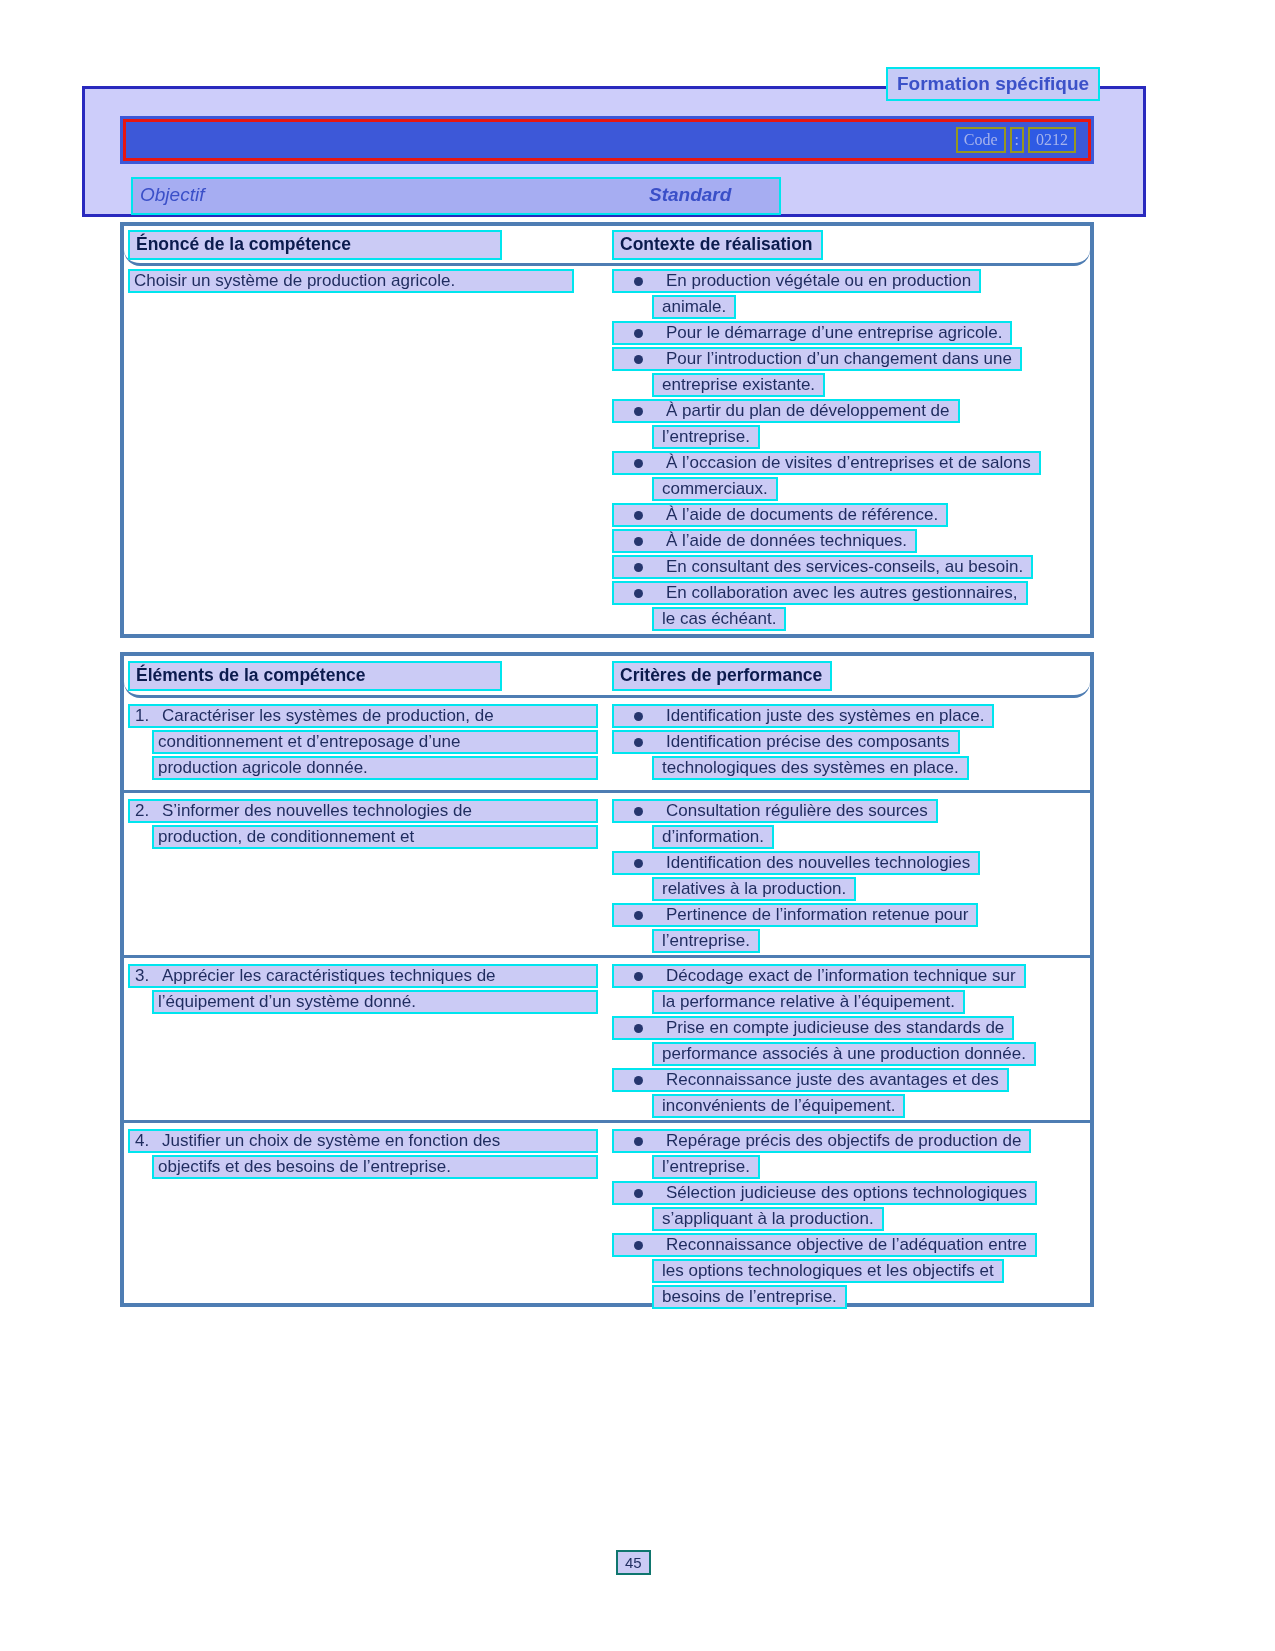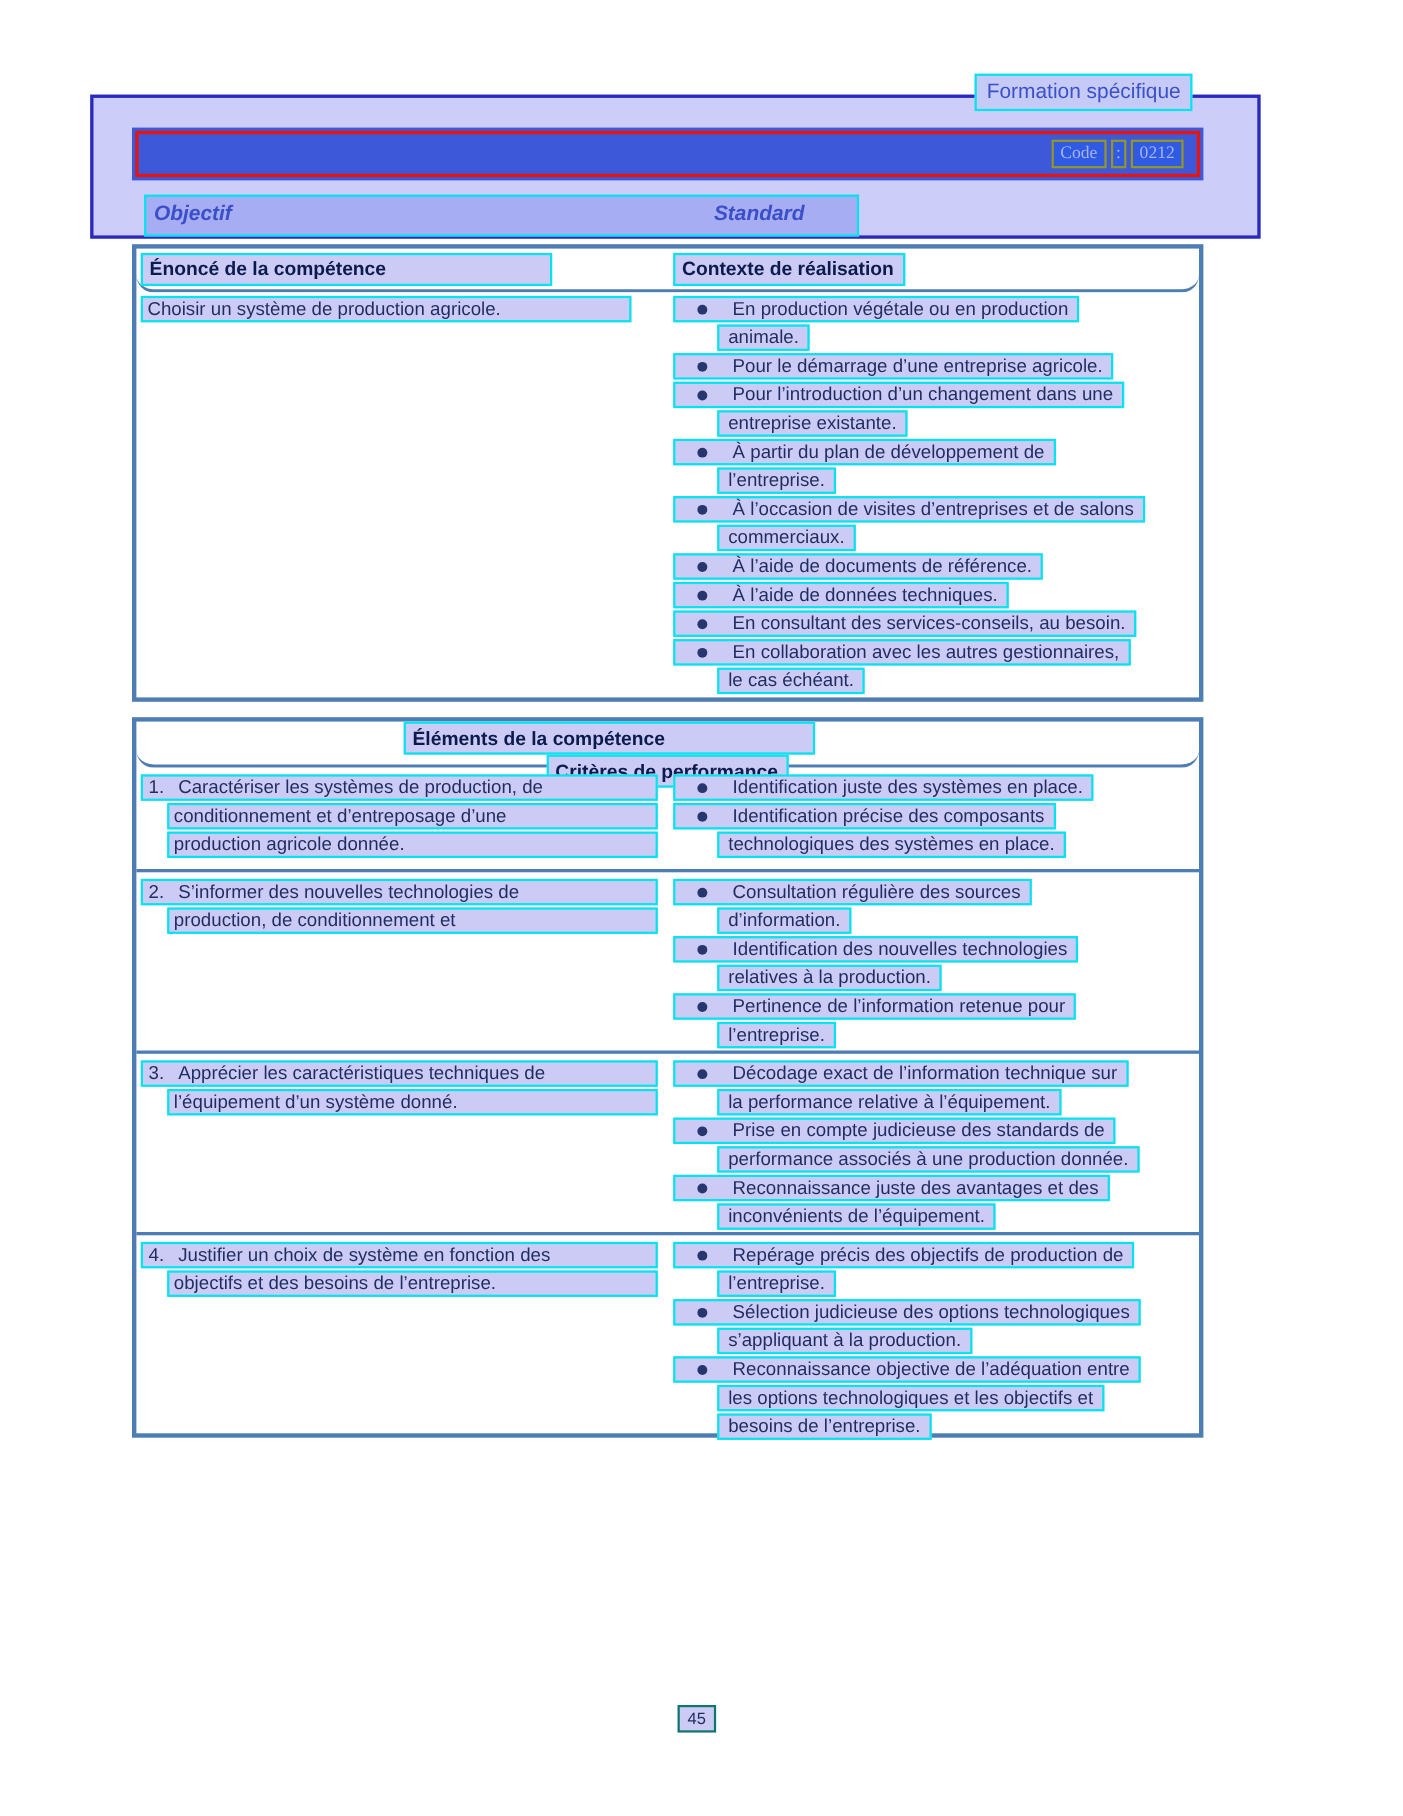--- a/index.html
+++ b/index.html
@@ -1,43 +1,43 @@
 <!DOCTYPE html>
 <html><head>
 <meta charset="utf-8">
 <style>
   html,body{margin:0;padding:0;background:#ffffff;}
   body{font-family:"Liberation Sans", sans-serif;}
   #page{position:relative;width:1275px;height:1651px;background:#ffffff;margin:0 auto;overflow:hidden;}
 
   
   .formation-box{position:absolute;left:886px;top:67px;padding:4px 9px;background:#c6caf6;
-    border:2px solid #00e5ee;color:#3b51c8;font-size:19px;font-weight:400;z-index:3;}
+    border:2px solid #00e5ee;color:#3b51c8;font-size:19px;font-weight:700;z-index:3;}
   .outer-box{position:absolute;left:82px;top:86px;width:1058px;height:125px;background:#cdcdfa;
     border:3px solid #2929be;z-index:1;}
   .code-banner{position:absolute;left:120px;top:116px;width:974px;height:48px;background:#3d58d8;z-index:2;
     box-sizing:border-box;padding:3px;}
   .code-banner-inner{width:100%;height:100%;box-sizing:border-box;border:3px solid #e8150f;background:#3d58d8;
     display:flex;align-items:center;justify-content:flex-end;padding-right:12px;gap:4px;font-family:Liberation Serif, serif;}
   .code-chip{display:inline-flex;align-items:center;height:26px;box-sizing:border-box;
     border:2px solid #97971f;background:#2e5ae4;color:#a6b3ec;font-size:16px;padding:0 6px;}
   .code-chip.sep{padding:0 3px;}
   .obj-std-band{position:absolute;left:131px;top:177px;width:650px;height:38px;box-sizing:border-box;
     background:#a6adf2;border:2px solid #00e5ee;z-index:4;}
-  .obj-label{position:absolute;left:7px;top:5px;font-size:19px;font-weight:700;font-style:italic;color:#3a4fc8;}
+  .obj-label{position:absolute;left:7px;top:5px;font-size:19px;font-weight:400;font-style:italic;color:#3a4fc8;}
   .std-label{position:absolute;left:516px;top:5px;font-size:19px;font-weight:700;font-style:italic;color:#3a4fc8;}
 
   
   .doc-table{position:absolute;left:120px;width:974px;box-sizing:border-box;background:#ffffff;
     border:4px solid #4e7db3;}
   #table1{top:222px;height:416px;}
   #table2{top:652px;height:655px;}
   .t-header{display:flex;box-sizing:border-box;border-bottom:3px solid #4e7db3;align-items:center;border-radius:16px;}
   #table1 .t-header{height:40px;}
-  #table2 .t-header{height:42px;flex-direction:column;}
+  #table2 .t-header{height:42px;}
   .t-header .cell-l{width:484px;padding-left:4px;}
   .t-header .cell-r{flex:1;}
   .hdr-hl{display:inline-flex;align-items:center;box-sizing:border-box;height:30px;background:#cbcbf5;
     border:2px solid #00e5ee;font-size:17.5px;font-weight:700;color:#0b1b4d;padding:0 8px 0 6px;}
   .hdr-hl.wide{min-width:374px;}
 
   .t-row{display:flex;box-sizing:border-box;}
   .t-row + .t-row{border-top:3px solid #4e7db3;}
   .t-row .cell-l{width:488px;box-sizing:border-box;padding:6px 0 0 4px;text-decoration:underline;}
   .t-row .cell-r{flex:1;box-sizing:border-box;padding:6px 0 0 0;}

